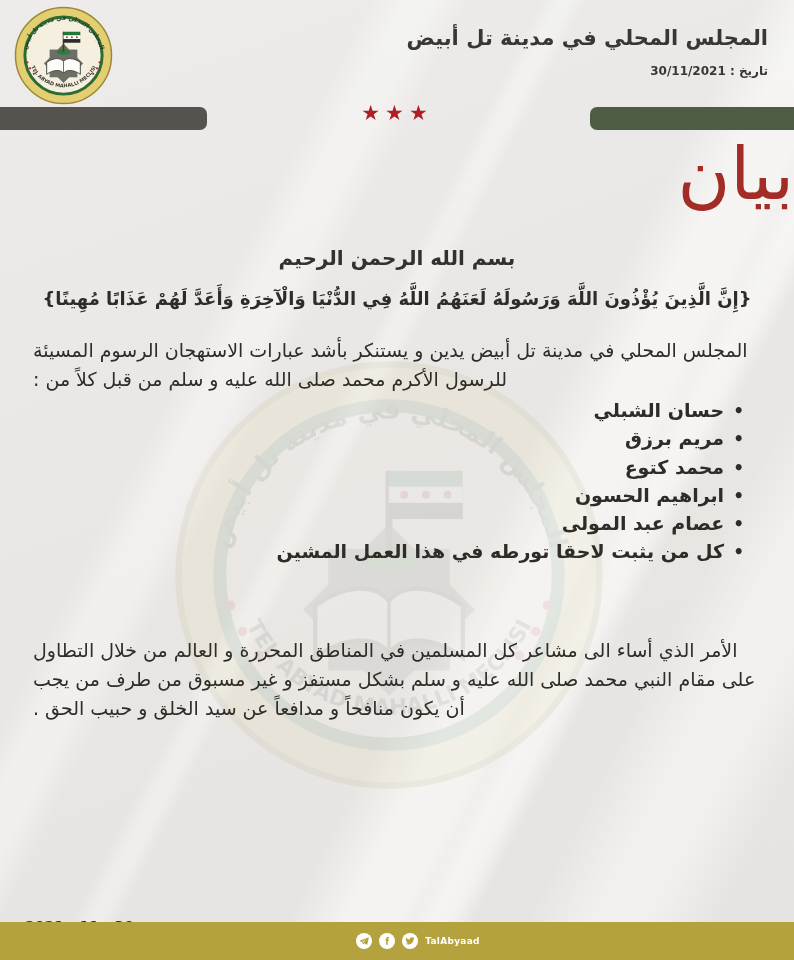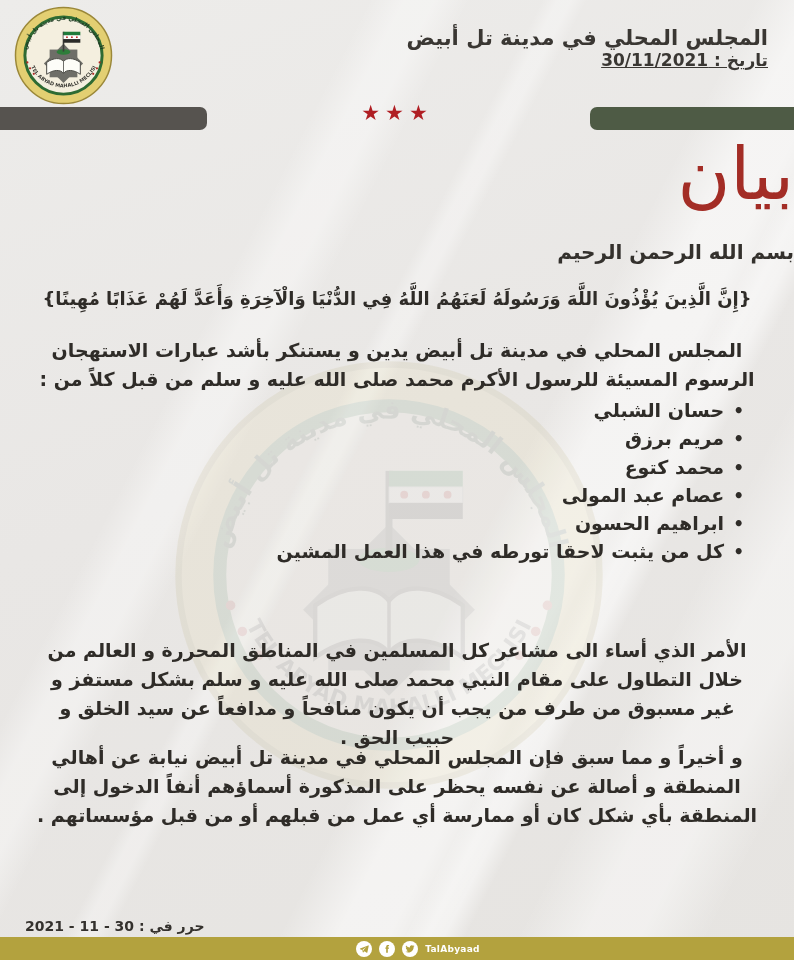--- a/index.html
+++ b/index.html
@@ -17,41 +17,41 @@
   .s2 { left:640px; width:55px; opacity:.9; }
   .s3 { left:130px; width:90px; opacity:.7; }
   .s4 { left:300px; width:40px; opacity:.6; }
   .s5 { left:760px; width:170px; opacity:.8; }
   
   .watermark { position:absolute; left:172px; top:358px; width:434px; height:434px; opacity:.09; }
   
   .logo { position:absolute; left:14px; top:6px; width:99px; height:99px; }
   .header-text { position:absolute; right:26px; top:26px; text-align:right; direction:rtl; }
   .org-name { font-size:21px; font-weight:bold; color:#3a3733; letter-spacing:0; }
-  .date-line { font-size:17px; font-weight:bold; color:#3a3733; direction:rtl;text-decoration:underline; }
+  .date-line { font-size:12px; font-weight:bold; color:#3a3733; margin-top:14px; direction:rtl; }
   
   .bar { position:absolute; top:107px; height:23px; }
   .bar-left  { left:0; width:207px; background:#56534f; border-radius:0 7px 7px 0; }
   .bar-right { right:0; width:204px; background:#4e5b45; border-radius:7px 0 0 7px; }
   .stars { position:absolute; top:101px; left:0; right:0; text-align:center; color:#b01e23; font-size:21px; letter-spacing:5px; font-weight:bold; }
   
   .title { position:absolute; top:118px; left:16px; right:0; text-align:right; font-size:72px; line-height:112px; font-weight:normal; color:#a32d26; }
-  .basmala { position:absolute; top:240px; left:0; right:0; text-align:right; direction:rtl; font-size:20px; font-weight:bold; color:#34312d; }
+  .basmala { position:absolute; top:246px; left:0; right:0; text-align:center; direction:rtl; font-size:20px; font-weight:bold; color:#34312d; }
   .verse { position:absolute; top:288px; left:0; right:0; text-align:center; direction:rtl; font-size:18px; font-weight:bold; color:#2f2c28; white-space:nowrap; }
   
-  .para { position:absolute; left:33px; right:33px; direction:rtl; text-align:center; font-size:19px; font-weight:bold; line-height:29px; color:#2f2c28; }
+  .para { position:absolute; left:33px; right:33px; direction:rtl; text-align:left; font-size:19px; font-weight:normal; line-height:29px; color:#2f2c28; }
   .para1 { top:336px; }
   .para2 { top:636px; }
   .para3 { top:743px; }
   .names { position:absolute; top:397px; right:50px; left:40px; direction:rtl; text-align:right; list-style:none; font-size:19px; font-weight:bold; color:#2f2c28; }
   .names li { line-height:27.3px; }
   .names li::before { content:"•"; margin-left:9px; font-size:17px; }
   
   .issued { position:absolute; left:25px; top:918px; direction:rtl; font-size:14px; font-weight:bold; color:#34312d; }
-  .goldbar { position:absolute; left:0; right:0; bottom:0; height:23px; background:#b3a23e; display:flex; align-items:center; justify-content:center; gap:7px;padding-left:44px; }
+  .goldbar { position:absolute; left:0; right:0; bottom:0; height:38px; background:#b3a23e; display:flex; align-items:center; justify-content:center; gap:7px;padding-left:44px; }
   .sicon { width:16px; height:16px; border-radius:50%; background:#ffffff; display:flex; align-items:center; justify-content:center; cursor:pointer; }
   .sicon svg { width:10px; height:10px; display:block; }
   .handle { color:#ffffff; font-size:9px; font-weight:bold; margin-right:2px; letter-spacing:.3px; }
 </style>
 </head>
 <body>
 
 <div class="page">
 
   <svg width="0" height="0" style="position:absolute" aria-hidden="true">
@@ -128,30 +128,29 @@
   <ul class="names">
 
 
       <li><span>حسان الشبلي</span></li>
 
 
       <li><span>مريم برزق</span></li>
 
       <li><span>محمد كتوع</span></li>
 
+      <li><span>ابراهيم الحسون</span></li>
+
       <li><span>عصام عبد المولى</span></li>
-
-      <li><span>ابراهيم الحسون</span></li>
 
 
       <li><span>كل من يثبت لاحقا تورطه في هذا العمل المشين</span></li>
     </ul>
 
   <p class="para para2">الأمر الذي أساء الى مشاعر كل المسلمين في المناطق المحررة و العالم من خلال التطاول على مقام النبي محمد صلى الله عليه و سلم بشكل مستفز و غير مسبوق من طرف من يجب أن يكون منافحاً و مدافعاً عن سيد الخلق و حبيب الحق .</p>
-  <p class="para para3">و أخيراً و مما سبق فإن المجلس المحلي في مدينة تل أبيض نيابة عن أهالي المنطقة و أصالة عن نفسه يحظر على المذكورة أسماؤهم أنفاً الدخول إلى المنطقة بأي شكل كان أو ممارسة أي عمل من قبلهم أو من قبل مؤسساتهم .</p>
 
   <div class="issued">حرر في : 30 - 11 - 2021</div>
 
   <footer class="goldbar">
     <span class="sicon">
       <svg viewBox="0 0 24 24" fill="#b3a23e">
           <path d="M21.9 3.4L2.7 10.8c-.8.3-.8 1.4 0 1.7l4.8 1.8 1.8 5.3c.2.7 1.1.8 1.6.3l2.6-2.7 4.9 3.6c.6.4 1.4.1 1.6-.6l3.3-15.6c.2-.9-.6-1.6-1.4-1.2zM8.5 13.9l9.5-7.4-7.6 8.3-.3 3.1-1.6-4z"></path>
         </svg>
     </span>
     <span class="sicon">

